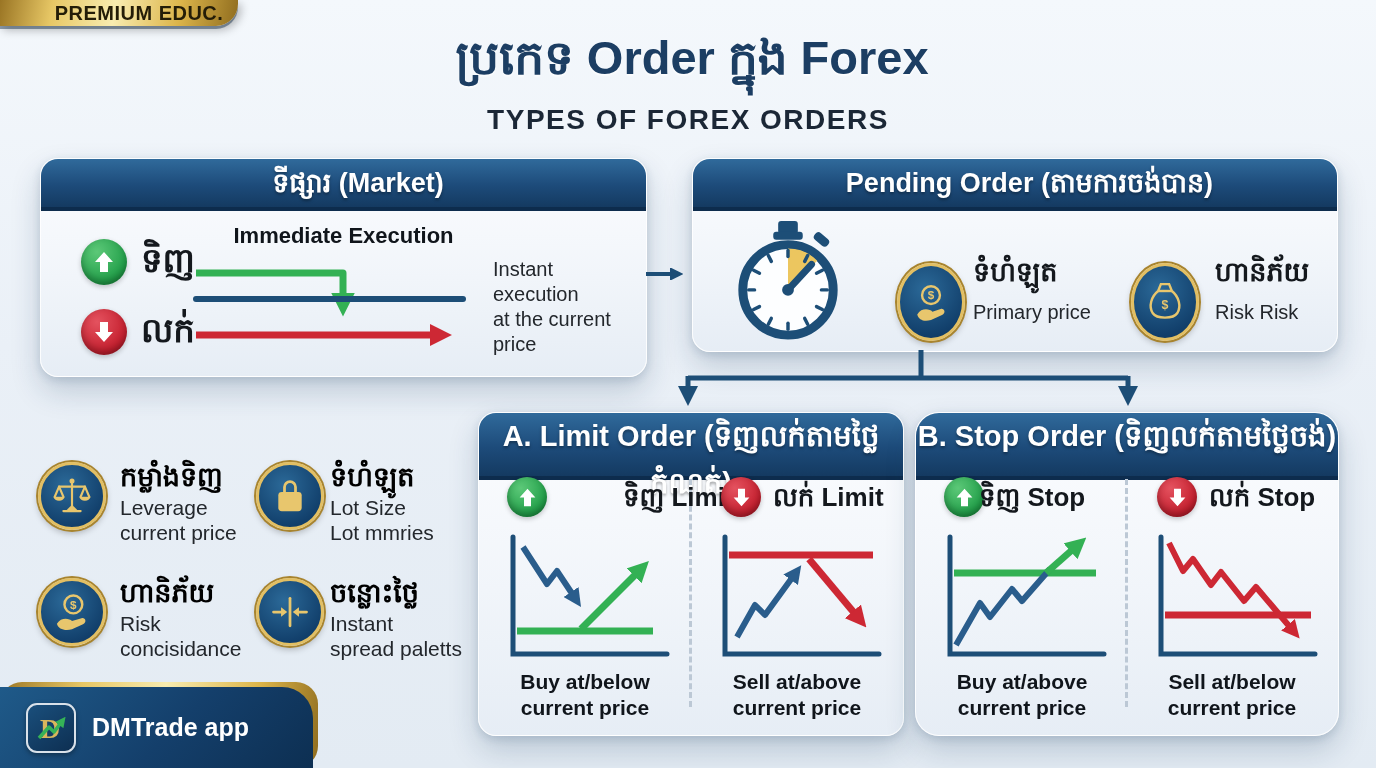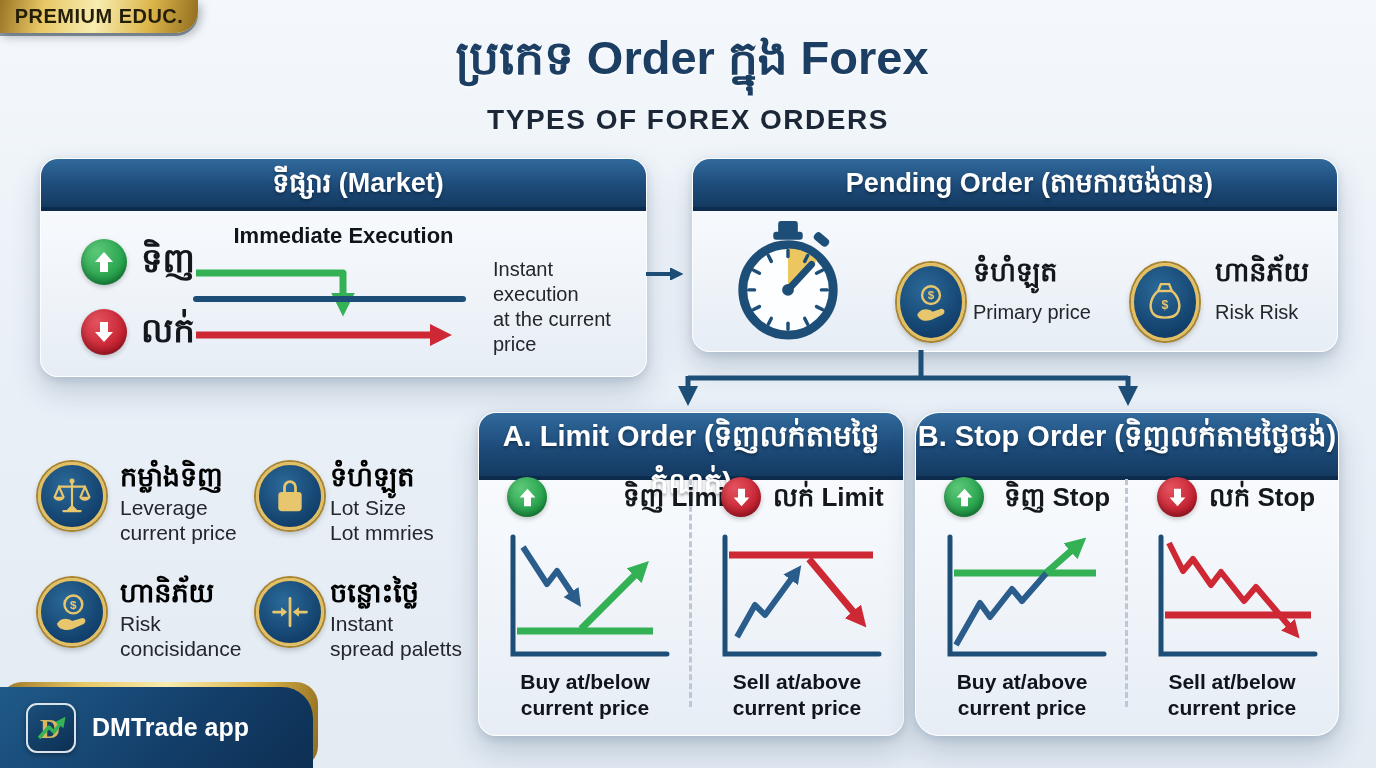--- a/index.html
+++ b/index.html
@@ -4,26 +4,26 @@
 <style>
   html,body{margin:0;padding:0;}
   body{
     width:1376px;height:768px;position:relative;overflow:hidden;
     font-family:"Liberation Sans", sans-serif;
     background:linear-gradient(180deg,#f4f8fc 0%,#eaf0f7 45%,#e3ebf3 100%);
   }
   .abs{position:absolute;}
   
   .premium-badge{
-    left:0;top:0;width:198px;height:33px;
+    left:0;top:0;width:198px;height:26px;
     background:linear-gradient(100deg,#9a7524 0%,#e7c765 22%,#f8ecb0 48%,#dcb54a 75%,#8f6c1e 100%);
     border-bottom-right-radius:22px;
     box-shadow:0 3px 0 rgba(18,44,70,.45), 3px 4px 10px rgba(0,0,0,.28);
     display:flex;align-items:center;justify-content:center;
-    color:#241d07;font-weight:bold;font-size:20px;letter-spacing:.5px;
+    color:#241d07;font-weight:bold;font-size:20px;letter-spacing:.5px;padding-left:40px;
   }
   .footer-badge-outer{
     left:0;top:682px;width:318px;height:86px;
     background:linear-gradient(100deg,#9a7524 0%,#e7c765 25%,#f8ecb0 50%,#dcb54a 78%,#8f6c1e 100%);
     border-top-right-radius:36px;
     border-radius:22px;
   }
   .footer-badge-inner{
     position:absolute;left:0;top:5px;right:5px;bottom:0;
     background:linear-gradient(135deg,#1f5a89 0%,#143f6b 55%,#0d2f52 100%);
@@ -311,21 +311,21 @@
 
 <div class="card" style="left:915px;top:412px;width:422px;height:322px;border-radius:24px;">
   <div class="card-header hdr-sm">B. Stop Order (ទិញលក់តាមថ្លៃចង់)</div>
   <div class="vdash" style="left:209px;top:66px;height:228px;"></div>
 
   <div class="circ green c40" style="left:28px;top:64px;">
     <svg width="21" height="21" viewBox="0 0 24 24">
         <path d="M12 2 L21 12 H16 V22 H8 V12 H3 Z" fill="#ffffff"></path>
       </svg>
   </div>
-  <div class="kh-md" style="left:88px;top:68px;">ទិញ Stop</div>
+  <div class="kh-md" style="left:63px;top:68px;">ទិញ Stop</div>
   <svg class="abs" style="left:22px;top:116px;" width="172" height="138" viewBox="0 0 172 138">
     <defs>
       <marker id="sb-g" viewBox="0 0 10 10" refX="6" refY="5" markerWidth="3" markerHeight="3" orient="auto-start-reverse">
           <path d="M0,0 L10,5 L0,10 Z" fill="#33b154"></path>
         </marker>
     </defs>
     <path d="M12,8 L12,125 L166,125" stroke="#1d4e77" stroke-width="5" fill="none" stroke-linecap="round"></path>
     <path d="M16,44 H158" stroke="#33b154" stroke-width="7" fill="none"></path>
     <path d="M18,116 L42,74 L52,88 L74,60 L84,72 L112,40" stroke="#2a5d8c" stroke-width="6" fill="none" stroke-linejoin="round"></path>
     <path d="M108,44 L142,14" stroke="#33b154" stroke-width="7" fill="none" marker-end="url(#sb-g)"></path>

